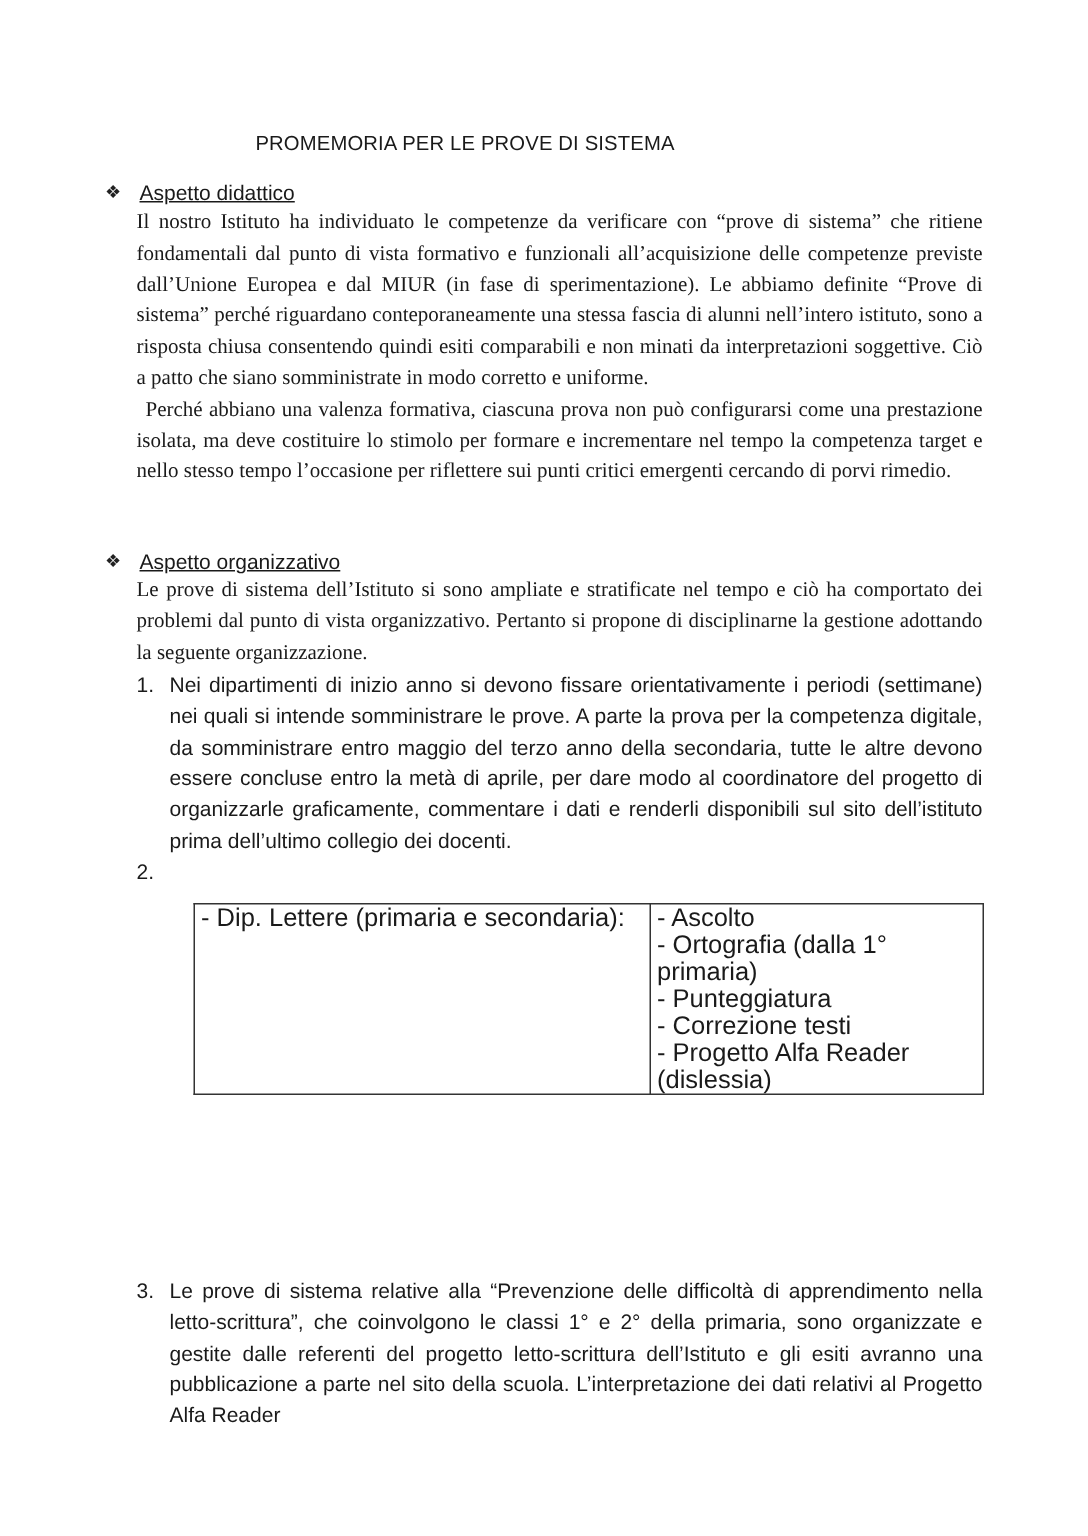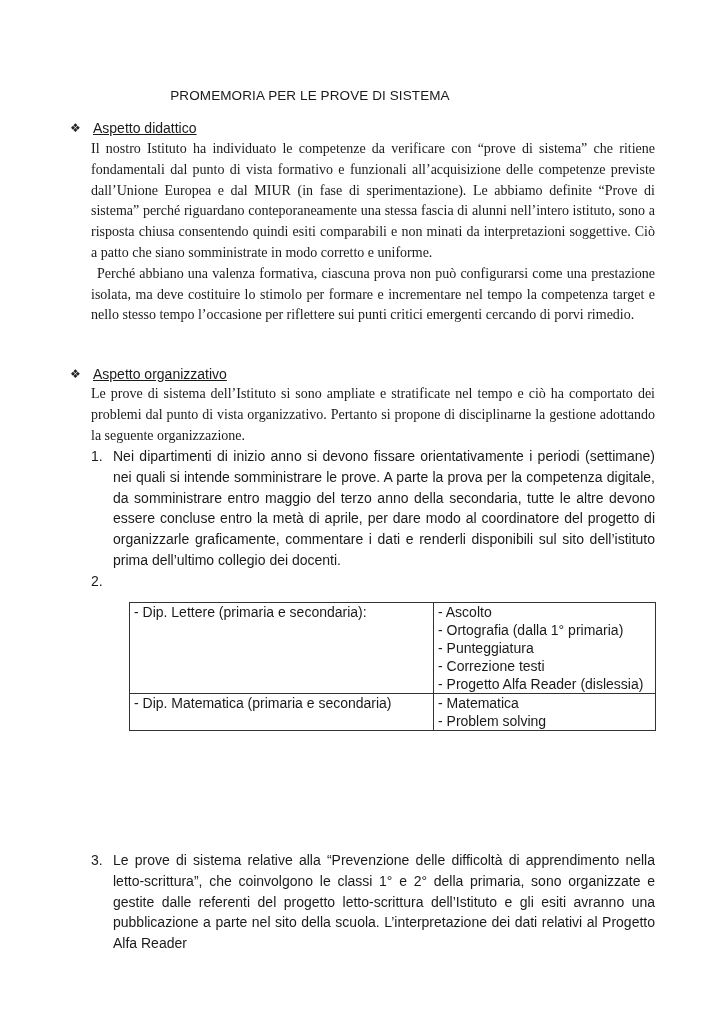--- a/index.html
+++ b/index.html
@@ -23,21 +23,21 @@
     position: absolute; left: 91px; width: 564px; font-size: 14px; line-height: 20.8px;
     text-align: justify;
     font-family: Liberation Serif, serif;
   }
   .para p { margin: 0; }
   .list { position: absolute; left: 91px; width: 564px; font-size: 14px; line-height: 20.8px; }
   .li { position: relative; padding-left: 22px; text-align: justify; }
   .li .num { position: absolute; left: 0; top: 0; }
   table.deps {
     position: absolute; left: 129px; top: 602px; width: 527px;
-    border-collapse: collapse; font-size: 14px; line-height: 18px;
+    border-collapse: collapse; font-size: 17px; line-height: 18px;
   }
   table.deps td {
     border: 1px solid #333; vertical-align: top; padding: 0 4px;
   }
   table.deps td.dep { width: 295px; }
   .item-line { display: block; }
 </style>
 </head>
 <body>
 
@@ -77,27 +77,20 @@
         <tr>
       <td class="dep"> -  Dip. Lettere (primaria e secondaria):</td>
       <td>
         <span class="item-line">- Ascolto</span>
         <span class="item-line">- Ortografia (dalla 1° primaria)</span>
         <span class="item-line">- Punteggiatura</span>
         <span class="item-line">- Correzione testi</span>
         <span class="item-line">- Progetto Alfa Reader (dislessia)</span>
       </td>
     </tr>
-    <tr>
-      <td class="dep">- Dip. Matematica (primaria e secondaria)</td>
-      <td>
-        <span class="item-line">- Matematica</span>
-        <span class="item-line">- Problem solving</span>
-      </td>
-    </tr>
   </tbody>
     </table>
 
   <div class="list" style="top:850px;">
     <div class="li">
       <span class="num">3.</span>
       <span>Le prove di sistema relative alla “Prevenzione delle difficoltà di apprendimento nella letto-scrittura”, che coinvolgono le classi 1° e 2° della primaria, sono organizzate e gestite dalle referenti del progetto letto-scrittura dell’Istituto e gli esiti avranno una pubblicazione a parte nel sito della scuola. L’interpretazione dei dati relativi al Progetto Alfa Reader</span>
     </div>
   </div>
 

